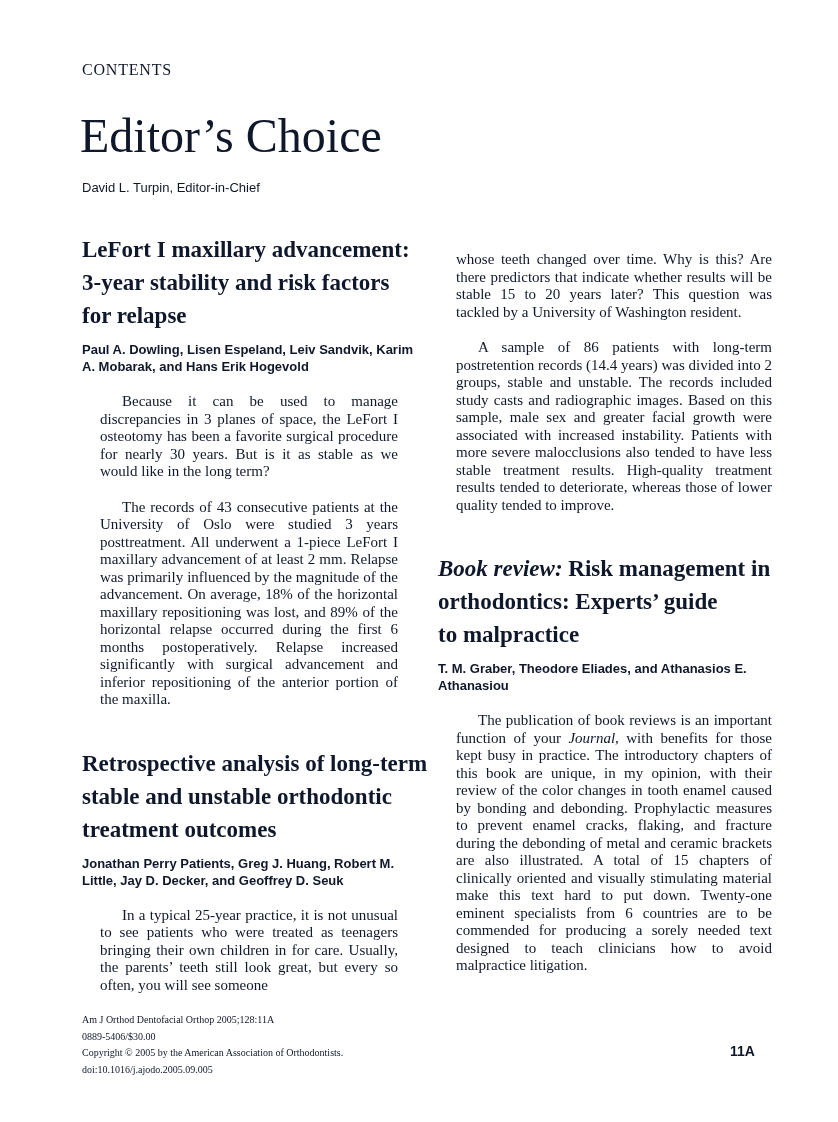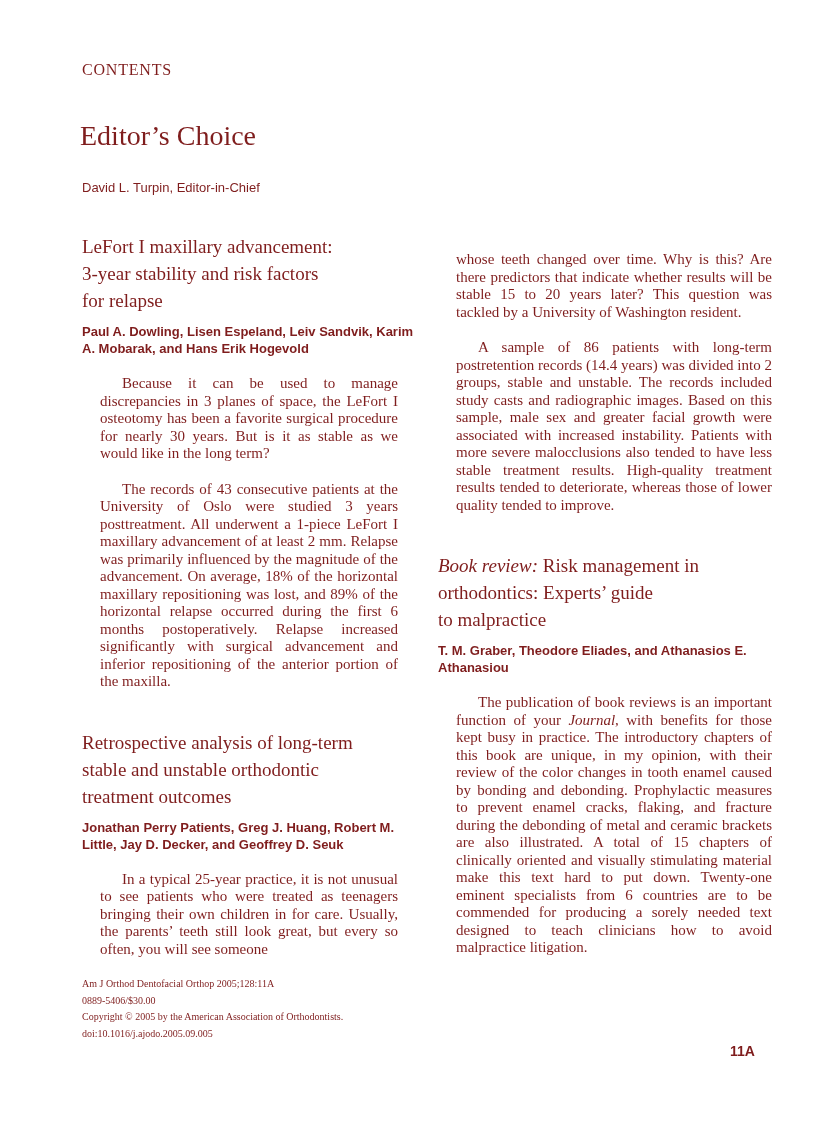--- a/index.html
+++ b/index.html
@@ -2,36 +2,36 @@
 <html><head>
 <meta charset="utf-8">
 <style>
   html, body { margin: 0; padding: 0; background: #e8e8e8; }
   .page {
     position: relative;
     width: 838px;
     height: 1122px;
     margin: 0 auto;
     background: #ffffff;
-    color: #7f1d1d;
+    color: #0f172a;
     font-family: "Liberation Serif", serif;
     overflow: hidden;
   }
   .kicker {
     position: absolute;
     left: 82px;
     top: 61px;
     font-size: 16px;
     letter-spacing: 0.8px;
   }
   .main-title {
     position: absolute;
     left: 80px;
     top: 116px;
-    font-size: 28px;
+    font-size: 48px;
     line-height: 40px;
     font-weight: normal;
     margin: 0;
   }
   .editor-byline {
     position: absolute;
     left: 82px;
     top: 180px;
     font-family: "Liberation Sans", sans-serif;
     font-weight: normal;
@@ -41,23 +41,23 @@
     position: absolute;
     left: 82px;
     top: 233px;
     width: 708px;
     display: flex;
     gap: 22px;
   }
   .col-left  { width: 334px; }
   .col-right { width: 352px; }
   .article-title {
-    font-size: 19px;
-    line-height: 27px;
-    font-weight: normal;
+    font-size: 23px;
+    line-height: 33px;
+    font-weight: bold;
     margin: 0 -16px 9px 0;
     white-space: pre-line;
   }
   .article-title.spaced { margin-top: 38px; }
   .article-authors {
     font-family: "Liberation Sans", sans-serif;
     font-weight: bold;
     font-size: 13px;
     line-height: 17px;
     margin: 0 0 16px 0;

